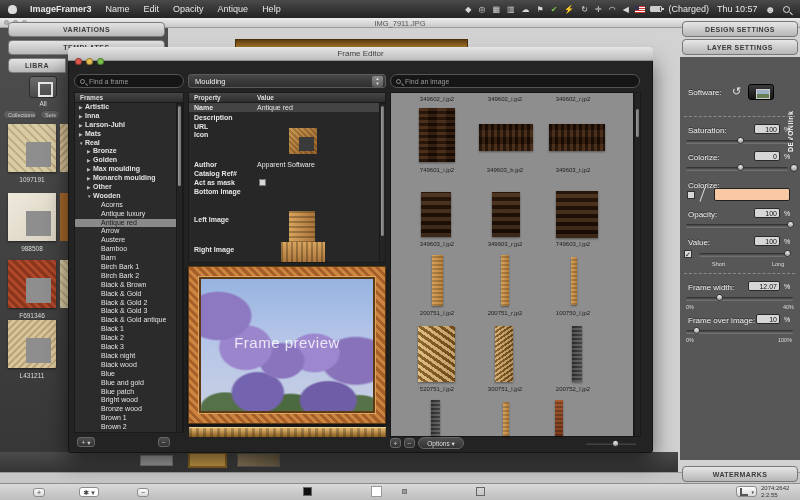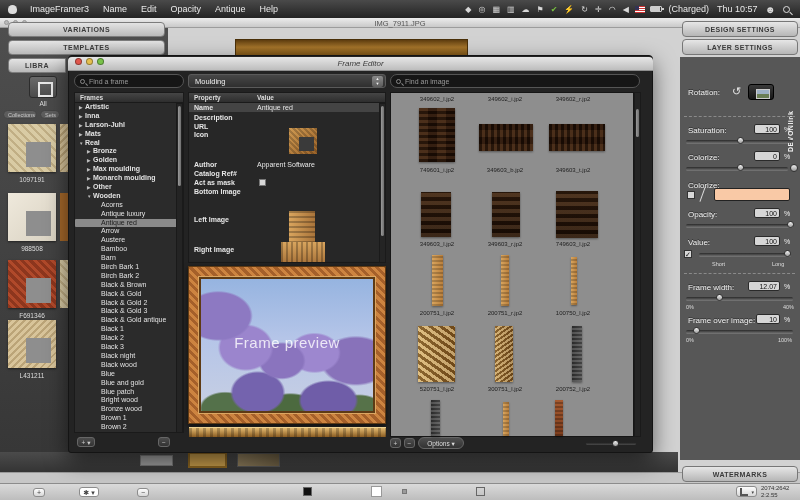--- a/index.html
+++ b/index.html
@@ -3,21 +3,21 @@
 <meta charset="utf-8">
 <style>
   * { margin:0; padding:0; box-sizing:border-box; }
   html,body { width:800px; height:500px; overflow:hidden; }
   body { font-family:"Liberation Sans", sans-serif; background:#9a9a9a; position:relative; }
   .abs { position:absolute; }
 
   
   .menubar { left:0; top:0; width:800px; height:18px; background:linear-gradient(180deg,#4a4a4a,#232323); color:#e8e8e8; font-size:9px; display:flex; align-items:center; padding:0 6px; z-index:60; }
   .menubar .mitem { padding:0 7px; }
-  .menubar .appname { font-weight:normal; }
+  .menubar .appname { font-weight:bold; }
   .apple { width:9px; height:9px; border-radius:50% 50% 45% 45%; background:#ddd; display:inline-block; margin:0 6px 0 2px; }
   .mspace { flex:1; }
   .sicon { font-size:8px; padding:0 3.5px; color:#d8d8d8; }
   .usflag { width:10px; height:7px; display:inline-block; margin:0 3px; background:linear-gradient(180deg,#c33 0 1px,#fff 1px 2px,#c33 2px 3px,#fff 3px 4px,#c33 4px 5px,#fff 5px 6px,#c33 6px 7px); position:relative; }
   .usflag::after { content:""; position:absolute; left:0; top:0; width:4px; height:4px; background:#335; }
   .batt { width:12px; height:6px; border:1px solid #ccc; border-radius:1px; display:inline-block; position:relative; margin:0 2px; }
   .batt::before { content:""; position:absolute; left:0; top:0; bottom:0; width:9px; background:#ccc; }
   .batt::after { content:""; position:absolute; right:-3px; top:1px; width:2px; height:2px; background:#ccc; }
   .mag { width:7px; height:7px; border:1.4px solid #ddd; border-radius:50%; display:inline-block; position:relative; }
   .mag::after { content:""; position:absolute; width:4px; height:1.4px; background:#ddd; left:5px; top:6px; transform:rotate(45deg); }
@@ -45,21 +45,21 @@
   .csliver { left:60px; width:8px; height:48px; position:absolute; z-index:4; }
   .ctlabel { left:8px; width:48px; text-align:center; font-size:6.5px; color:#ddd; position:absolute; z-index:4; }
 
   
   .film { left:0; top:452px; width:678px; height:20px; background:linear-gradient(180deg,#4b4b4b,#343434); z-index:2; }
   .band { left:0; top:472px; width:800px; height:11px; background:#c7c7c7; border-top:1px solid #9a9a9a; z-index:2; }
   .fthumb { position:absolute; z-index:3; }
 
   
   .fe { left:68px; top:55px; width:585px; height:398px; background:#232323; border:1px solid #141414; border-radius:4px 4px 3px 3px; box-shadow:0 8px 22px rgba(0,0,0,.55); z-index:10; }
-  .fe-title { left:68px; top:57px; width:585px; height:14px; background:linear-gradient(180deg,#e6e6e6,#bdbdbd); border-radius:4px 4px 0 0; border-bottom:1px solid #8f8f8f; z-index:11;font-style:italic; }
+  .fe-title { left:68px; top:47px; width:585px; height:14px; background:linear-gradient(180deg,#e6e6e6,#bdbdbd); border-radius:4px 4px 0 0; border-bottom:1px solid #8f8f8f; z-index:11; }
   .fe-title .t { position:absolute; left:0; right:0; top:2px; text-align:center; font-size:8px; color:#3c3c3c; }
   .tl { width:7px; height:7px; border-radius:50%; top:58px; z-index:12; border:1px solid rgba(0,0,0,.35); }
   .searchf { height:14px; background:#161616; border:1px solid #555; border-radius:8px; z-index:12; color:#999; font-size:7px; display:flex; align-items:center; padding:0 5px; gap:4px; }
   .smag { width:5px; height:5px; border:1.2px solid #888; border-radius:50%; position:relative; flex:0 0 auto; }
   .smag::after { content:""; position:absolute; width:3px; height:1.2px; background:#888; left:4px; top:4.5px; transform:rotate(45deg); }
   .hdrbar { height:11px; background:linear-gradient(180deg,#454545,#2e2e2e); border:1px solid #1a1a1a; font-size:6.5px; font-weight:bold; color:#ddd; z-index:12; line-height:10px; }
   .list { left:74px; top:103px; width:110px; height:330px; background:#2b2b2b; border:1px solid #1a1a1a; border-top:none; z-index:12; overflow:hidden; font-size:7px; color:#e2e2e2; }
   .fitem { height:8.9px; line-height:8.9px; white-space:nowrap; position:relative; }
   .fitem .tri { font-size:4.5px; color:#bbb; display:inline-block; width:6px; }
   .L0 { padding-left:4px; font-weight:bold; }
@@ -205,21 +205,21 @@
 <div class="abs film"></div>
 <div class="fthumb" style="left:140px;top:455px;width:33px;height:11px;background:#9c9c9c;border:1px solid #777"></div>
 <div class="fthumb" style="left:188px;top:452px;width:39px;height:16px;background:#c49a4a;border:2px solid #8a6420"></div>
 <div class="fthumb" style="left:237px;top:453px;width:43px;height:14px;background:linear-gradient(90deg,#8a7a5a,#6b5d42);border:1px solid #555"></div>
 <div class="abs band"></div>
 
 <div class="abs rsb"></div>
 <div class="abs rtab" style="top:21px">DESIGN SETTINGS</div>
 <div class="abs rtab" style="top:39px">LAYER SETTINGS</div>
 
-<div class="rlabel" style="left:688px;top:88px">Rotation:</div>
+<div class="rlabel" style="left:688px;top:88px">Software:</div>
 <span class="rotglyph" style="left:732px;top:85px">↺</span>
 <div class="imgbtn"></div>
 <div class="devon abs">DEVONlink</div>
 <div class="dash" style="top:116px"></div>
 
 <div class="rlabel" style="left:688px;top:126px">Saturation:</div>
 <div class="vfield" style="left:754px;top:124px;width:26px">100</div>
 <div class="unit" style="left:784px;top:126px">%</div>
 <div class="rslider" style="left:686px;top:140px;width:107px">
     <div class="knob" style="left:48%"></div>

